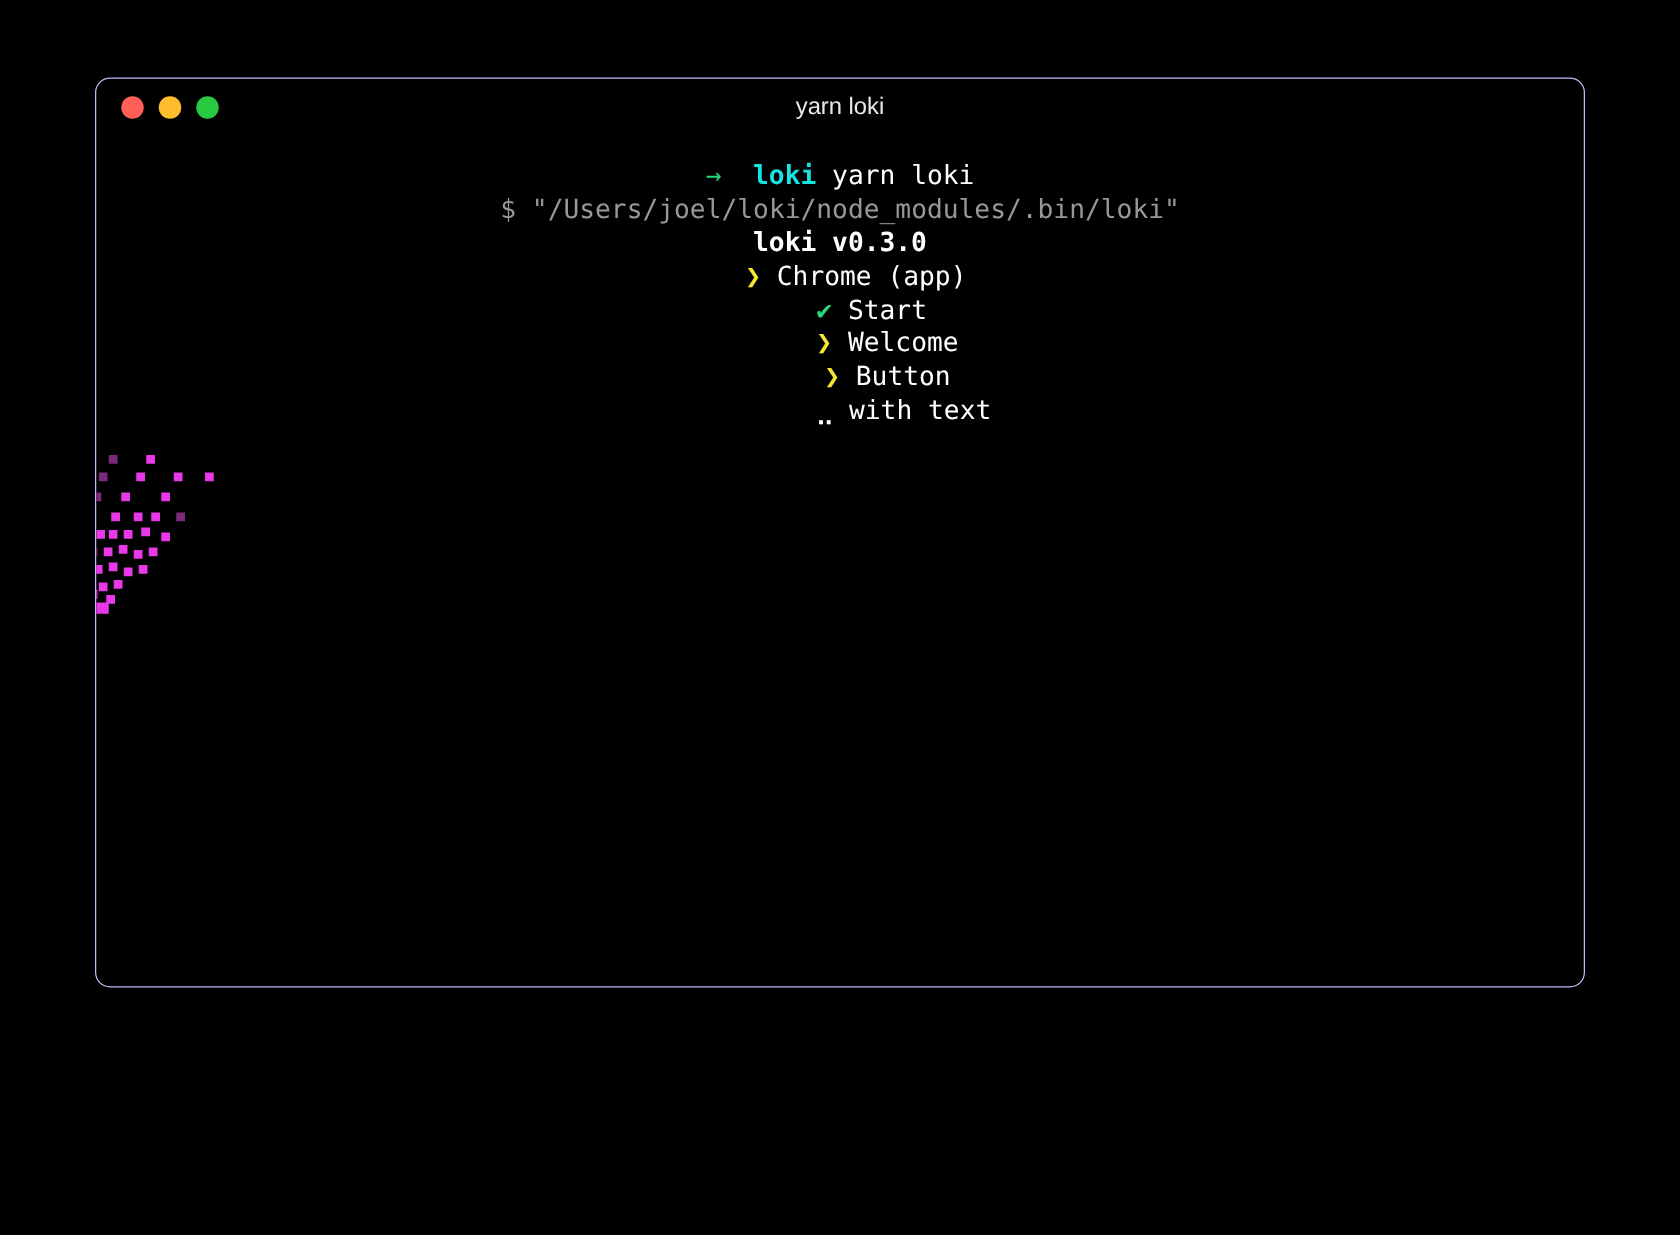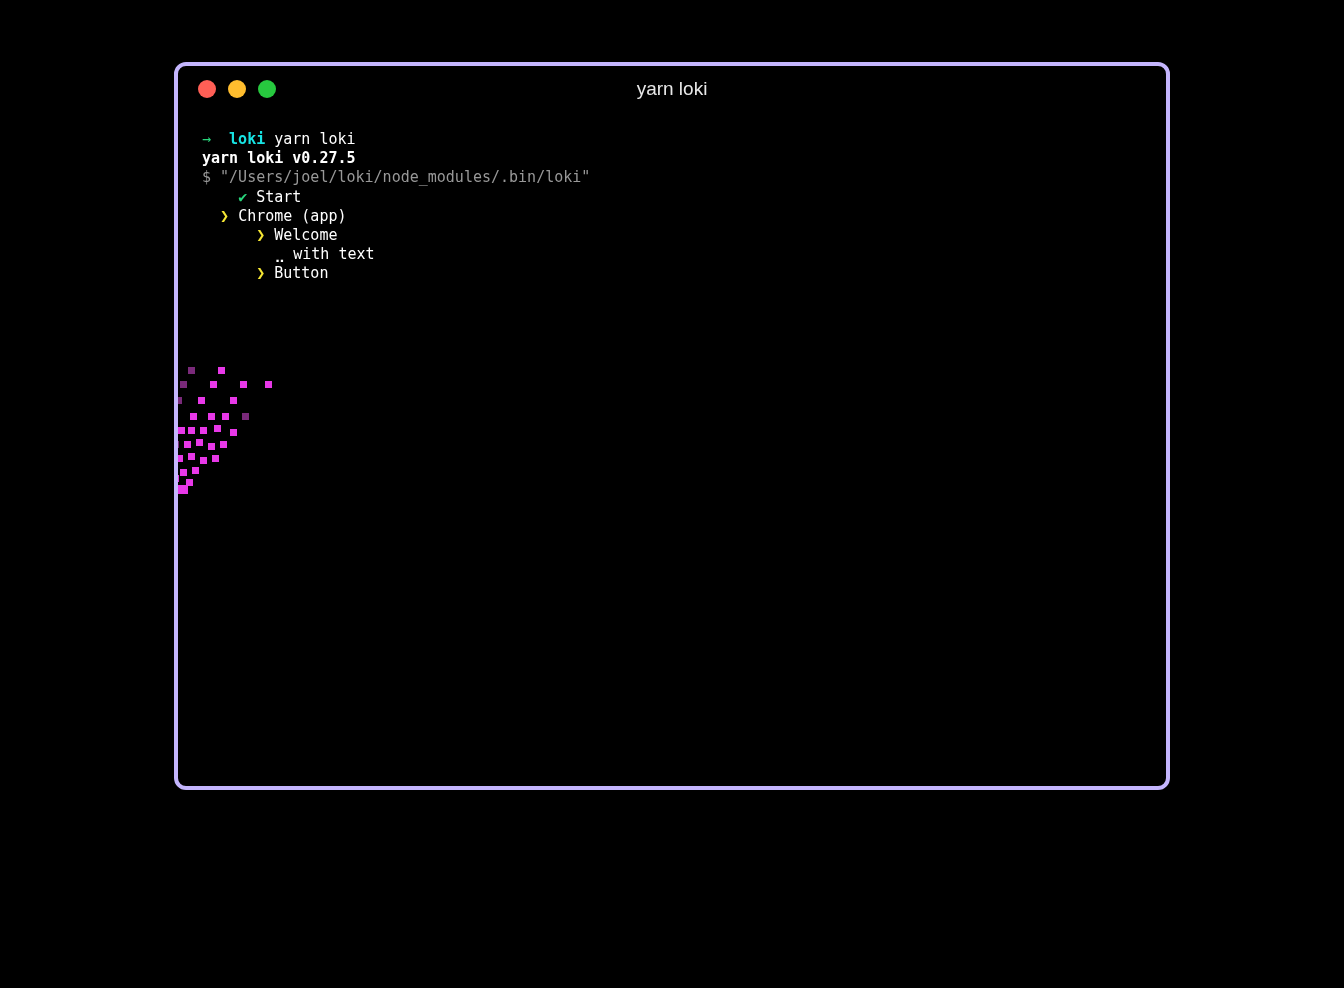--- a/index.html
+++ b/index.html
@@ -11,24 +11,24 @@
       background: #000;
       width: 1344px;
       height: 988px;
       display: flex;
       align-items: flex-start;
       justify-content: center;
       padding-top: 62px;
       font-family: "SF Mono", "Menlo", "Monaco", "Consolas", monospace;
     }
     .terminal-window {
-      width: 996px;
+      width: 1192px;
       height: 728px;
       background: #000;
-      border: 4px solid #c4b5fd;
+      border: 1px solid #c4b5fd;
       border-radius: 12px;
       overflow: hidden;
       position: relative;
     }
     .titlebar {
       display: flex;
       align-items: center;
       padding: 14px 20px;
       position: relative;
     }
@@ -50,25 +50,26 @@
       right: 0;
       text-align: center;
       color: #e8e8e8;
       font-size: 19px;
       font-family: -apple-system, BlinkMacSystemFont, "Segoe UI", sans-serif;
       font-weight: 400;
       pointer-events: none;
     }
     .terminal-body {
       padding: 18px 24px;
-      font-size: 15px;
+      font-size: 21px;
       line-height: 1.28;
       color: #fff;
       font-weight: 400;
       position: relative;
+      text-align: center;
     }
     .line {
       white-space: pre;
     }
     .arrow-green { color: #28d67c; }
     .teal-bold { color: #17e3e3; font-weight: bold; }
     .white { color: #fff; }
     .white-bold { color: #fff; font-weight: bold; }
     .grey { color: #989898; }
     .yellow { color: #f5e633; font-weight: bold; }
@@ -137,34 +138,34 @@
       <div class="px pm" style="left:42px;top:88px"></div>
       <div class="px pm" style="left:10px;top:102px"></div>
       <div class="px pm" style="left:2px;top:108px"></div>
       <div class="px pm" style="left:22px;top:100px"></div>
       <div class="px pm" style="left:16px;top:112px"></div>
       <div class="px pm" style="left:8px;top:118px;width:10px;height:9px"></div>
     </div>
 
     <div class="line"><span class="arrow-green">→</span><span class="white">  </span><span class="teal-bold">loki</span><span class="white"> </span><span class="white">yarn loki</span></div>
 
-    <div class="line white-bold">yarn loki v0.27.5</div>
 
     <div class="line"><span class="grey">$</span><span class="grey"> </span><span class="grey">"/Users/joel/loki/node_modules/.bin/loki"</span></div>
 
+    <div class="line white-bold">loki v0.3.0</div>
+
+    <div class="line"><span class="white">  </span><span class="yellow">❯</span><span class="white"> </span><span class="white">Chrome (app)</span></div>
 
     <div class="line"><span class="white">    </span><span class="green-check">✔</span><span class="white"> </span><span class="white">Start</span></div>
-
-    <div class="line"><span class="white">  </span><span class="yellow">❯</span><span class="white"> </span><span class="white">Chrome (app)</span></div>
 
 
 
     <div class="line"><span class="white">      </span><span class="yellow">❯</span><span class="white"> </span><span class="white">Welcome</span></div>
 
 
+    <div class="line"><span class="white">      </span><span class="yellow">❯</span><span class="white"> </span><span class="white">Button</span></div>
+
     <div class="line"><span class="white">        </span><span class="spinner">⣀</span><span class="white"> </span><span class="white">with text</span></div>
-
-    <div class="line"><span class="white">      </span><span class="yellow">❯</span><span class="white"> </span><span class="white">Button</span></div>
 
 
 
   </div>
 </div>
 
 </body></html>

